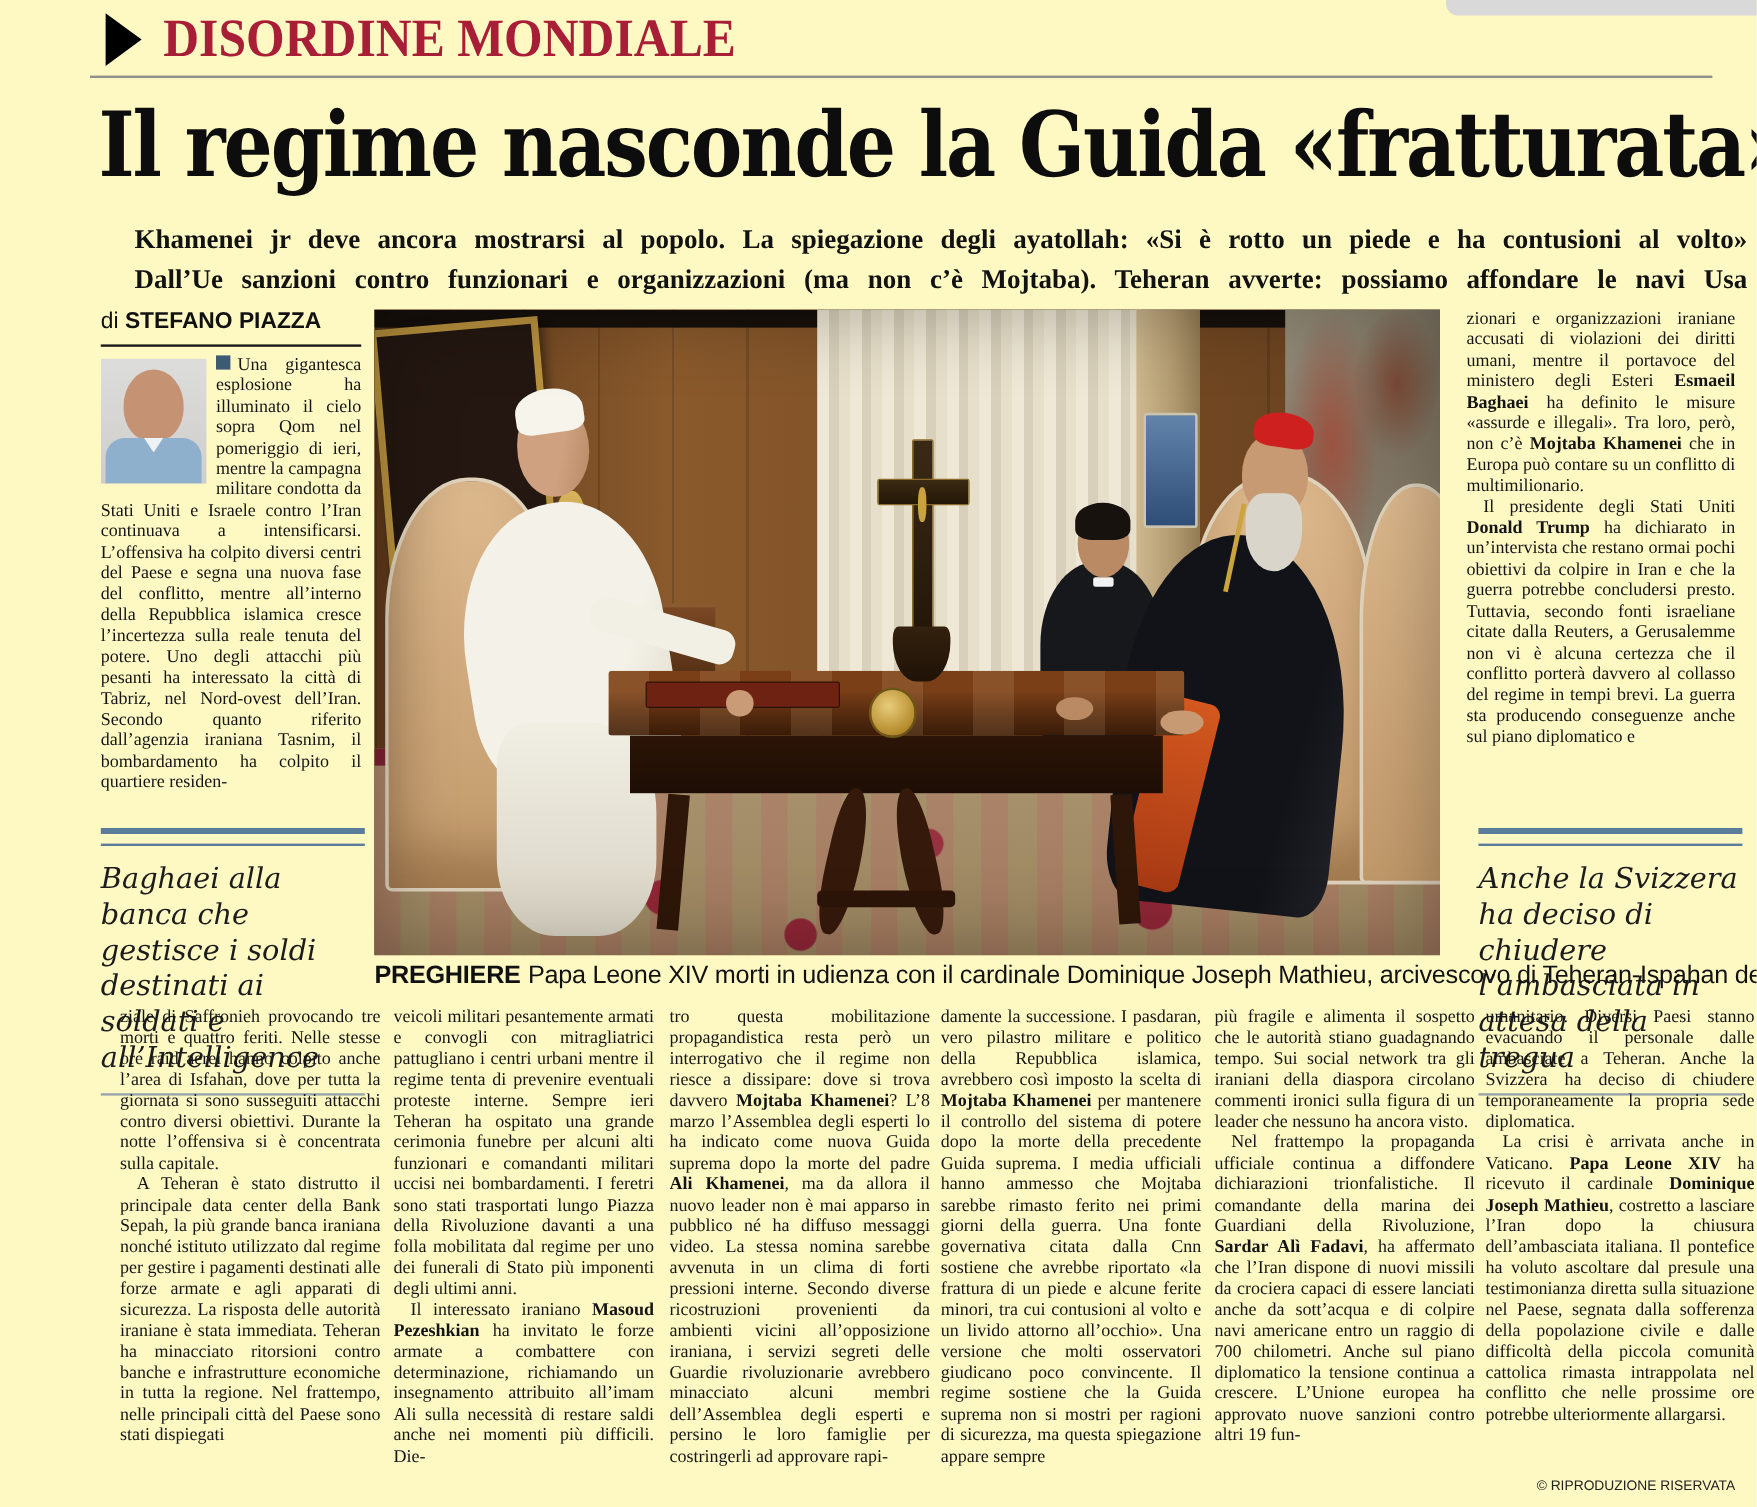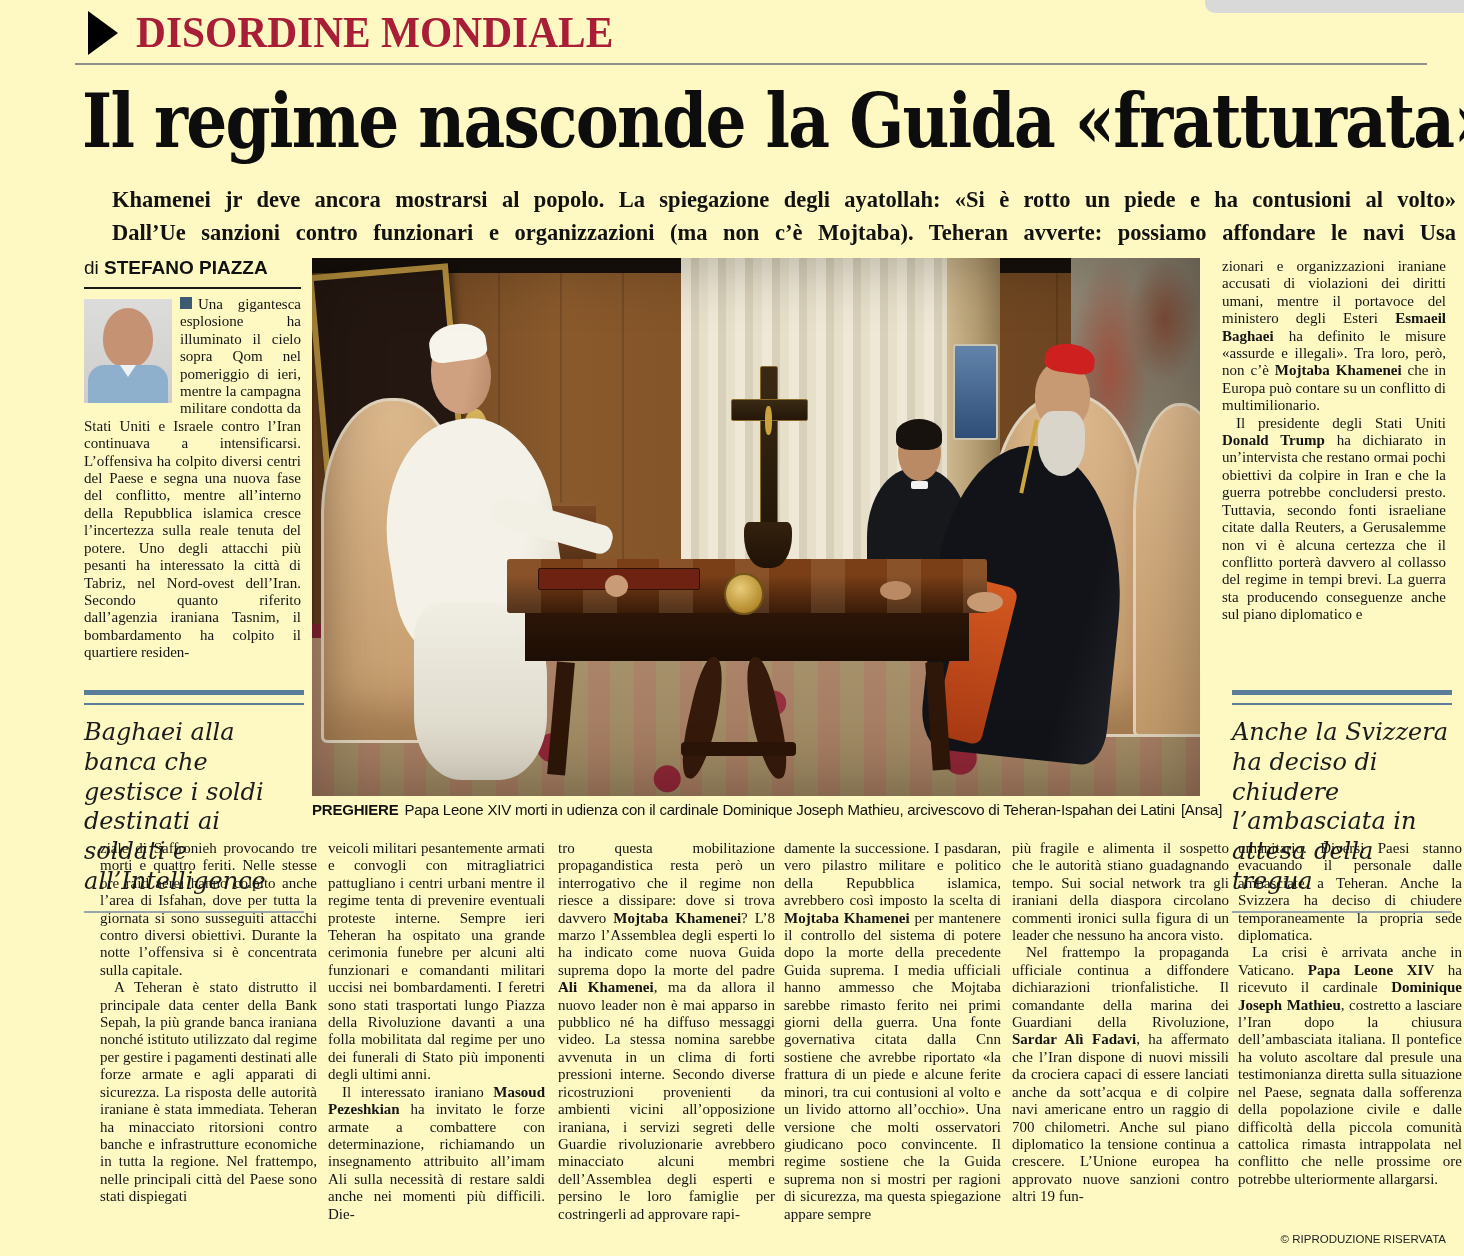--- a/index.html
+++ b/index.html
@@ -57,21 +57,21 @@
   .q-end{height:2px;background:#9aa5ad;margin-top:14px;}
 
   
   .photo{position:absolute;left:312px;top:258px;width:888px;height:538px;overflow:hidden;
          background:
            repeating-linear-gradient(90deg,rgba(0,0,0,.14) 0 2px,transparent 2px 62px),
            linear-gradient(90deg,#5f3a1c,#8a5a2c 28%,#7a4c24 62%,#64401f);}
   .photo::after{content:'';position:absolute;inset:0;box-shadow:inset 0 0 70px rgba(0,0,0,.3);}
   .ph{position:absolute;}
   .caption{position:absolute;left:312px;top:801px;width:886px;font-family:"Liberation Sans",sans-serif;
-           font-size:15px;letter-spacing:-.2px;color:#111;display:flex;gap:6px;white-space:nowrap;}
+           font-size:21px;letter-spacing:-.2px;color:#111;display:flex;gap:6px;white-space:nowrap;}
   .caption .tag{font-weight:700;}
   .caption .credit{margin-left:auto;}
 
   
   .bcol{position:absolute;top:840px;width:217px;height:416px;overflow:hidden;margin-left:16px;}
   #bcol1{left:84px;} #bcol2{left:312px;} #bcol3{left:542px;}
   #bcol4{left:768px;} #bcol5{left:996px;} #bcol6{left:1222px;width:224px;}
   .copyright{position:absolute;left:1222px;top:1233px;width:224px;text-align:right;
              font-family:"Liberation Sans",sans-serif;font-size:11.5px;color:#222;}
 </style>

